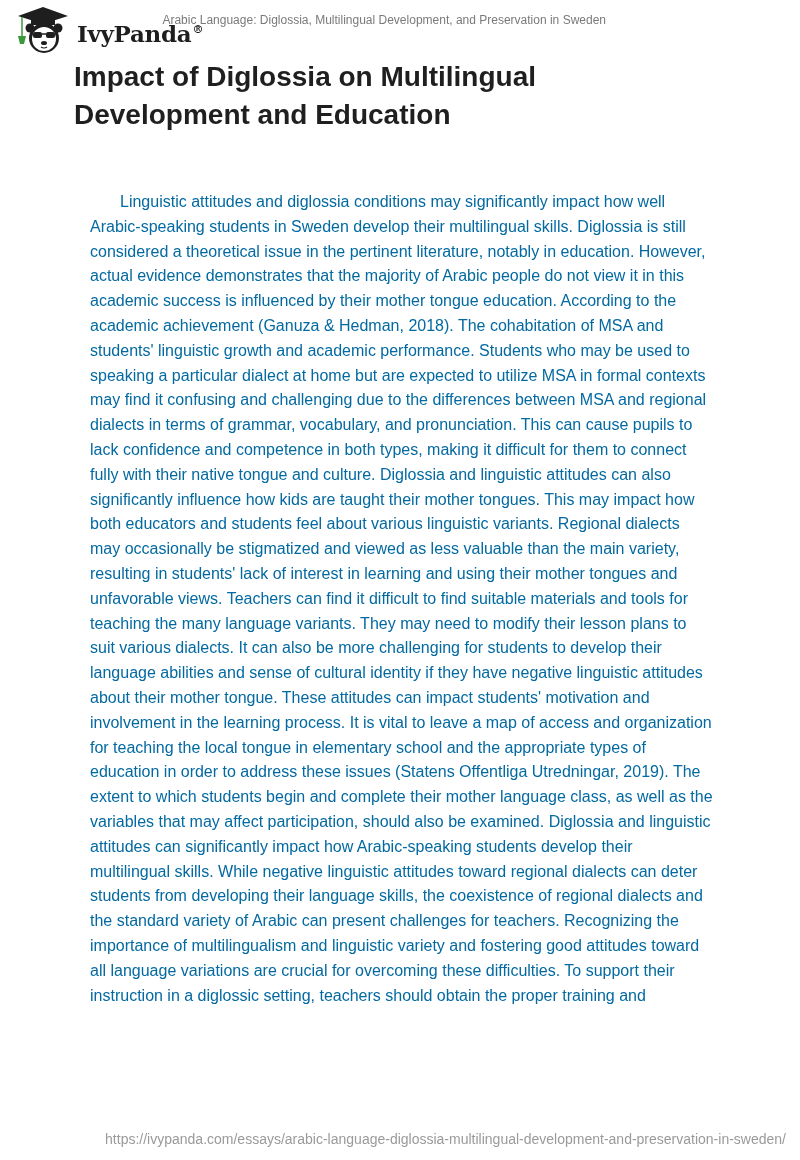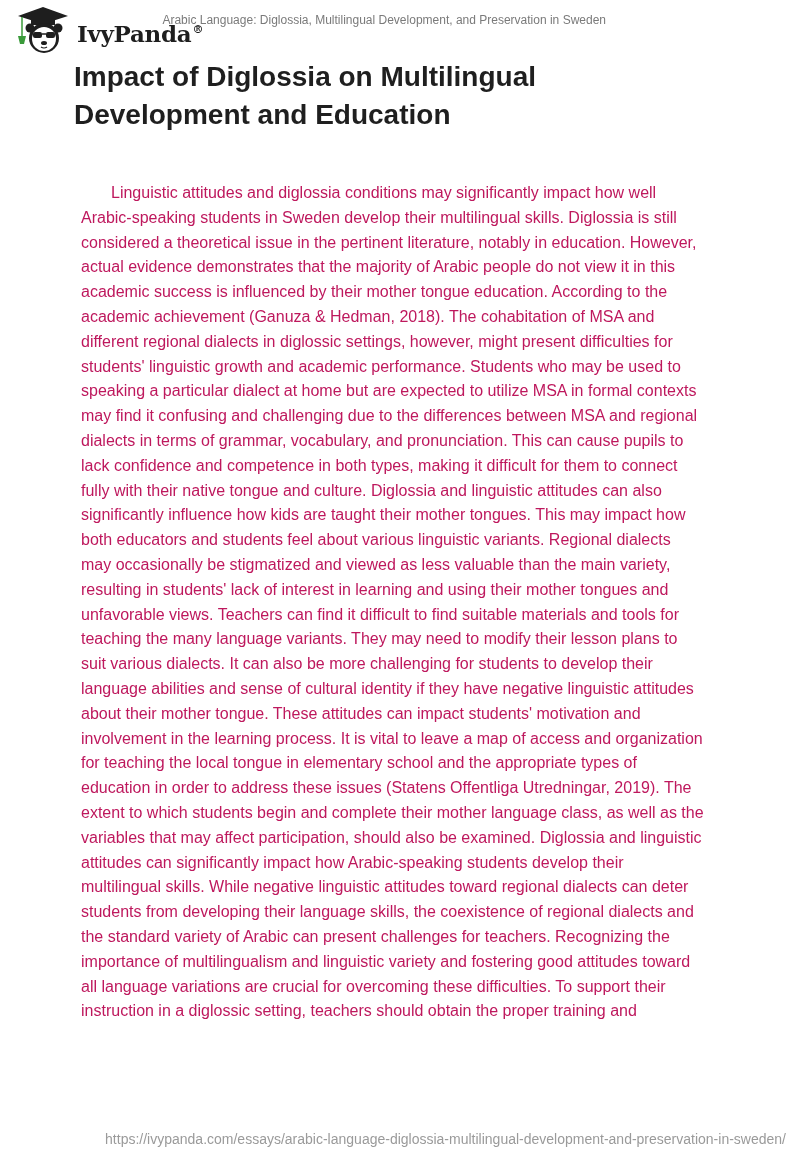--- a/index.html
+++ b/index.html
@@ -4,21 +4,21 @@
 <style>
   html, body { margin: 0; padding: 0; background: #ffffff; }
   body { width: 800px; height: 1160px; position: relative; overflow: hidden; font-family: "Liberation Sans", sans-serif; }
   .header { position: absolute; left: 0; top: 0; width: 638px; height: 56px; }
   .logo { position: absolute; left: 14px; top: 4px; display: flex; align-items: center; }
   .logo-icon { width: 58px; height: 52px; display: block; }
   .logo-text { font-family: "DejaVu Serif", serif; font-weight: bold; font-size: 23px; color: #1e1e1e; margin-left: 5px; margin-top: 6px; letter-spacing: -0.3px; }
   .logo-text sup { font-size: 11px; vertical-align: super; margin-left: 1px; }
   .doc-title { position: absolute; right: 32px; top: 13px; font-size: 12px; color: #7a7a7a; white-space: nowrap; margin-left: 21px; }
   h1 { position: absolute; left: 74px; top: 58px; margin: 0; font-size: 28px; font-weight: bold; line-height: 38px; color: #1f1f1f; width: 600px; }
-  .body-text { position: absolute; left: 74px; top: 174px; width: 660px; margin: 7px; font-size: 16px; line-height: 24.8px; color: #be185d; }
+  .body-text { position: absolute; left: 74px; top: 174px; width: 660px; margin: 16px; font-size: 16px; line-height: 24.8px; color: #0369a1; }
   .line { display: block; white-space: nowrap; }
   .indent { padding-left: 30px; }
   .footer-url { position: absolute; right: 14px; top: 1131px; font-size: 14px; color: #9a9a9a; white-space: nowrap; }
 </style>
 </head>
 <body>
 
 <div class="header">
   <div class="logo">
     <svg class="logo-icon" viewBox="0 0 58 52">
@@ -52,21 +52,20 @@
   <span class="line">Development and Education</span>
 </h1>
 
 <p class="body-text">
   <span class="line indent">Linguistic attitudes and diglossia conditions may significantly impact how well</span>
   <span class="line">Arabic-speaking students in Sweden develop their multilingual skills. Diglossia is still</span>
   <span class="line">considered a theoretical issue in the pertinent literature, notably in education. However,</span>
   <span class="line">actual evidence demonstrates that the majority of Arabic people do not view it in this</span>
   <span class="line">academic success is influenced by their mother tongue education. According to the</span>
   <span class="line">academic achievement (Ganuza &amp; Hedman, 2018). The cohabitation of MSA and</span>
-  <span class="line">different regional dialects in diglossic settings, however, might present difficulties for</span>
   <span class="line">students' linguistic growth and academic performance. Students who may be used to</span>
   <span class="line">speaking a particular dialect at home but are expected to utilize MSA in formal contexts</span>
   <span class="line">may find it confusing and challenging due to the differences between MSA and regional</span>
   <span class="line">dialects in terms of grammar, vocabulary, and pronunciation. This can cause pupils to</span>
   <span class="line">lack confidence and competence in both types, making it difficult for them to connect</span>
   <span class="line">fully with their native tongue and culture. Diglossia and linguistic attitudes can also</span>
   <span class="line">significantly influence how kids are taught their mother tongues. This may impact how</span>
   <span class="line">both educators and students feel about various linguistic variants. Regional dialects</span>
   <span class="line">may occasionally be stigmatized and viewed as less valuable than the main variety,</span>
   <span class="line">resulting in students' lack of interest in learning and using their mother tongues and</span>

